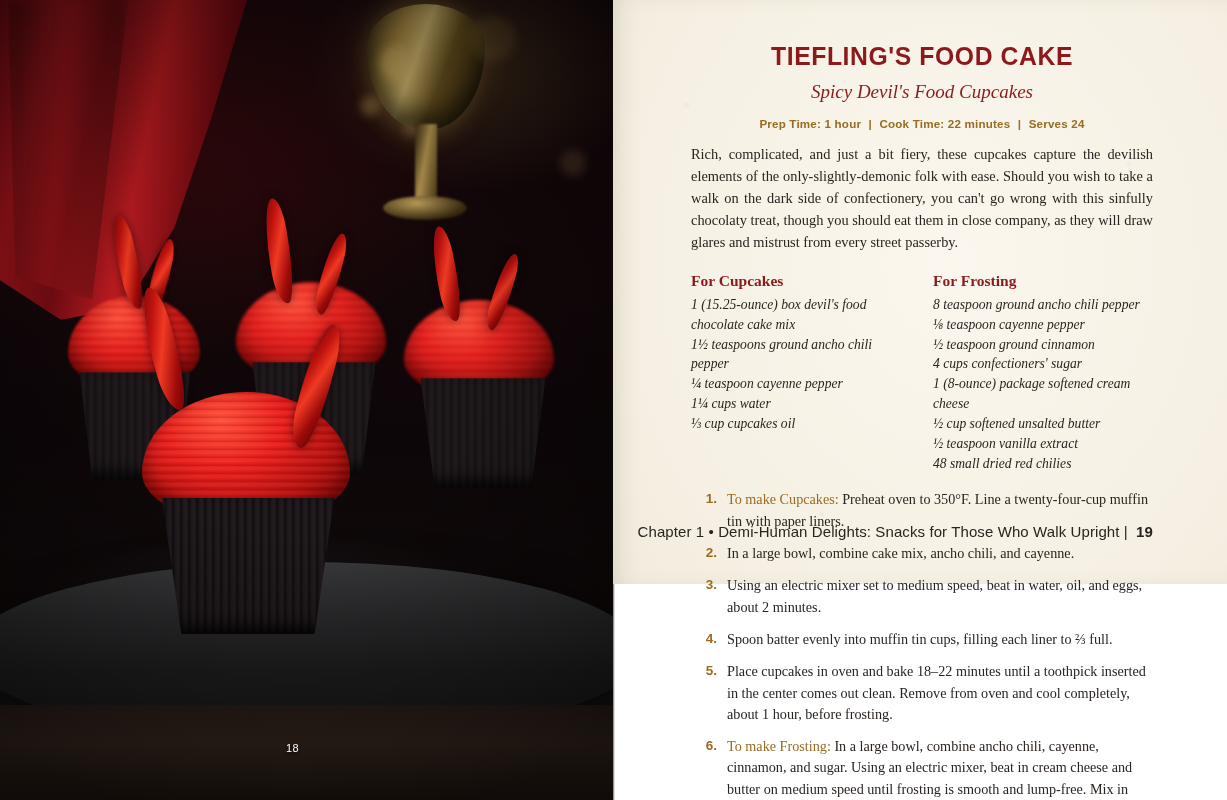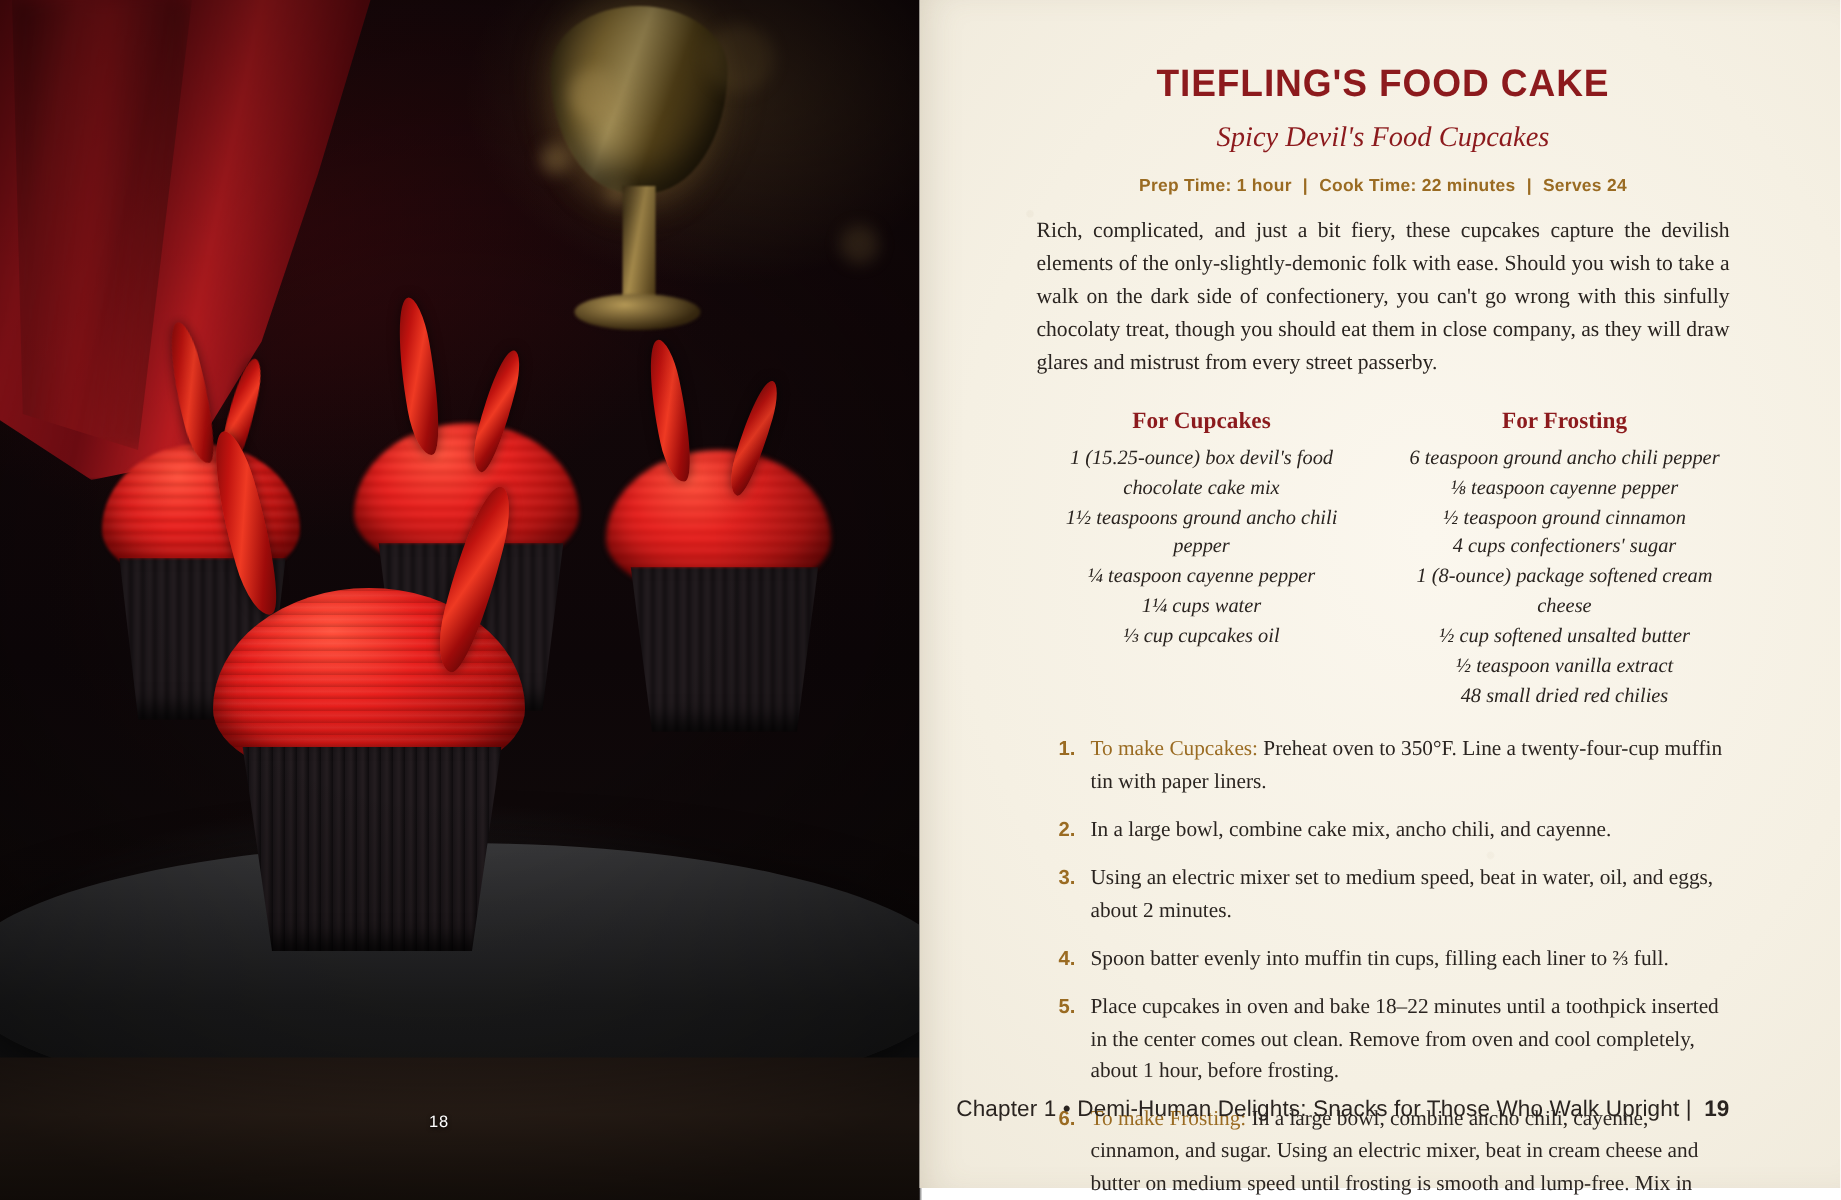--- a/index.html
+++ b/index.html
@@ -160,21 +160,21 @@
     font-size: 11px;
     font-weight: normal;
     letter-spacing: 0.5px;
     text-shadow: 0 1px 3px rgba(0,0,0,0.9);
   }
 
   
   .text-page {
     position: relative;
     width: 614px;
-    height: 792px;
+    height: 584px;
     background:
       radial-gradient(ellipse 520px 620px at 55% 45%, #fbf7ee 0%, #f5f0e3 60%, #efe9da 100%);
     box-shadow: inset 14px 0 26px -12px rgba(120,100,70,0.22);
   }
   .paper-grain {
     position: absolute; inset: 0;
     background-image:
       radial-gradient(circle at 12% 18%, rgba(160,140,100,0.06) 0 2px, transparent 3px),
       radial-gradient(circle at 62% 72%, rgba(160,140,100,0.05) 0 2px, transparent 3px),
       radial-gradient(circle at 84% 28%, rgba(160,140,100,0.05) 0 2px, transparent 3px),
@@ -220,21 +220,20 @@
     color: #2a2420;
     font-size: 14.4px;
     line-height: 1.52;
     text-align: justify;
     margin-bottom: 18px;
   }
   .ingredients {
     display: flex;
     gap: 22px;
     margin-bottom: 16px;
-    text-align: center;
   }
   .ing-col { width: 50%; }
   .ing-head {
     color: #8c1a1d;
     font-size: 15.5px;
     font-weight: bold;
     font-family: "Liberation Serif", serif;
     margin-bottom: 5px;
   }
   .ing-list {
@@ -391,21 +390,21 @@
             </li>
             <li>
               <span>⅓ cup cupcakes oil</span>
             </li>
           </ul>
         </div>
         <div class="ing-col">
           <div class="ing-head">For Frosting</div>
           <ul class="ing-list">
             <li>
-              <span>6 teaspoon ground ancho chili pepper</span>
+              <span>8 teaspoon ground ancho chili pepper</span>
             </li>
             <li>
               <span>⅛ teaspoon cayenne pepper</span>
             </li>
             <li>
               <span>½ teaspoon ground cinnamon</span>
             </li>
             <li>
               <span>4 cups confectioners' sugar</span>
             </li>

